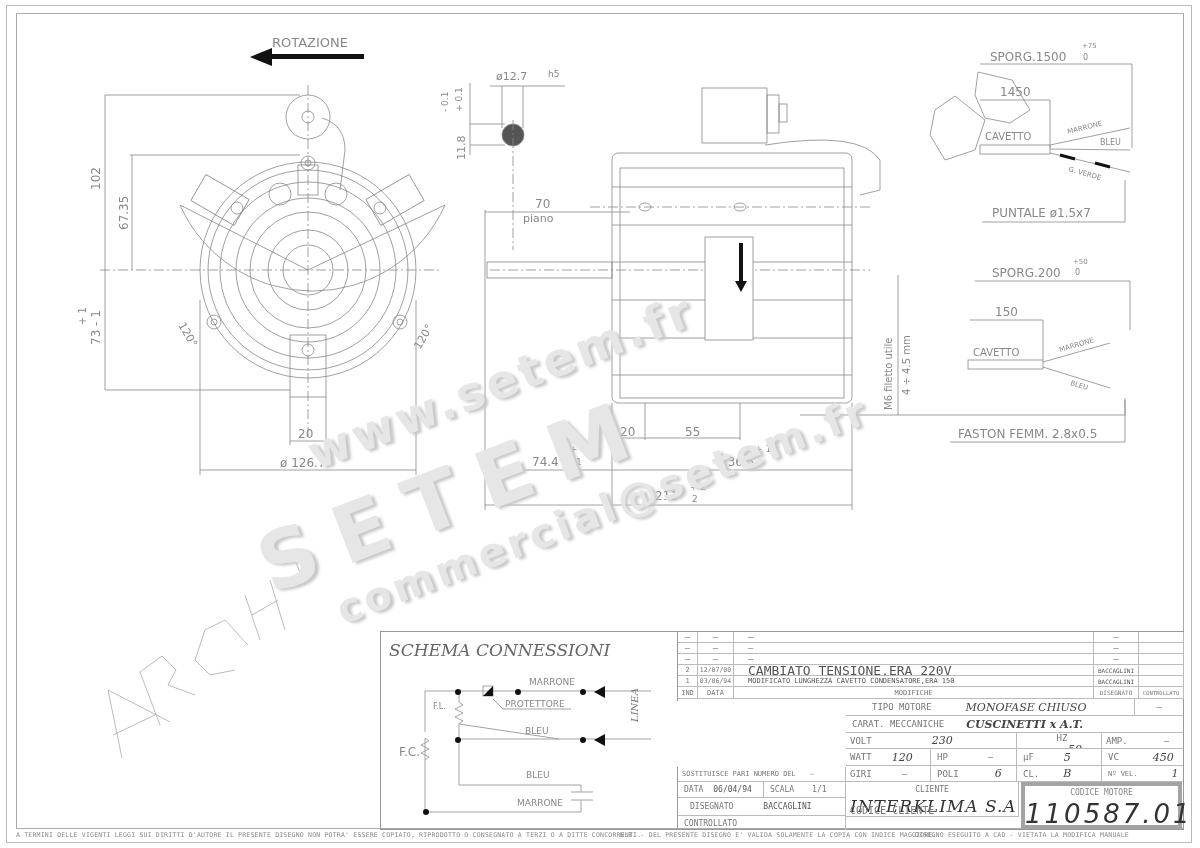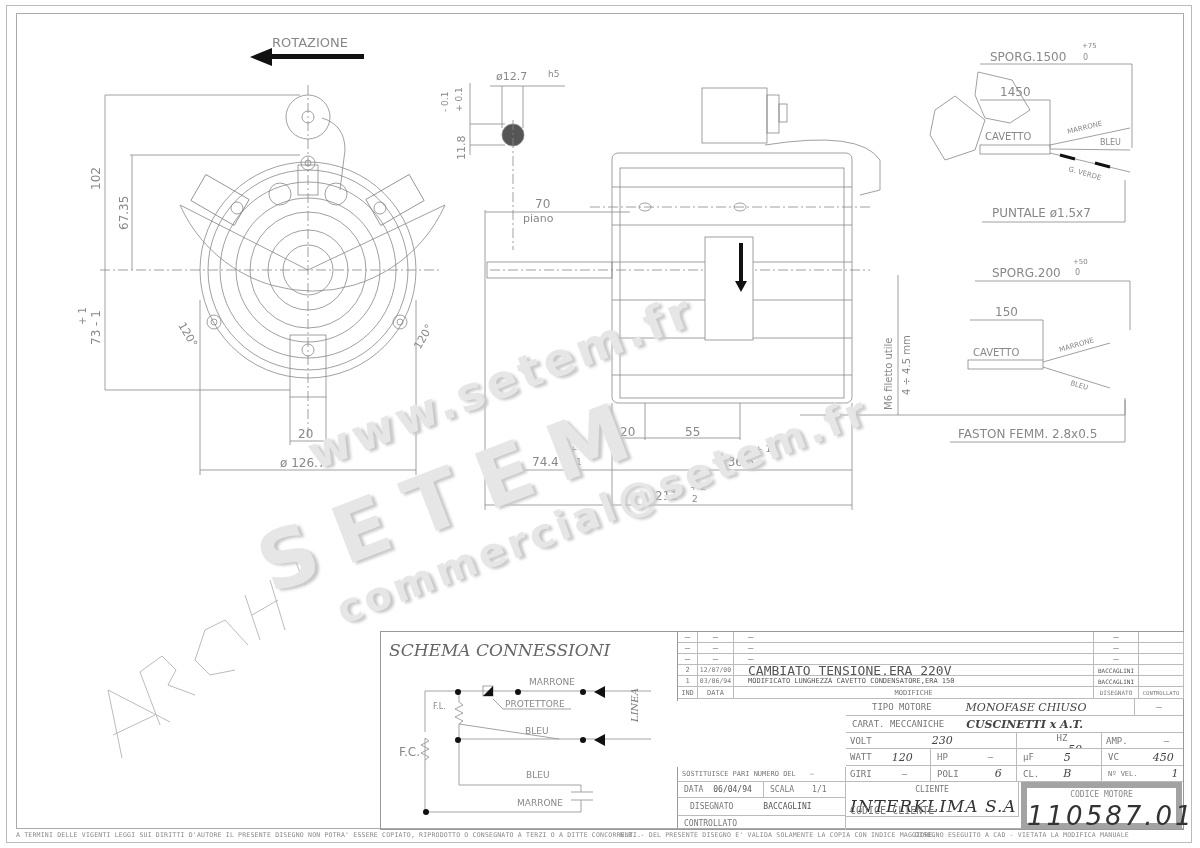--- a/index.html
+++ b/index.html
@@ -379,21 +379,21 @@
   </div>
   <div class="cell" style="left:296px;top:184px;width:169px;height:14px;padding-left:6px;border-left:1px solid #999;border-bottom:none;font-size:8px;">CONTROLLATO</div>
 
   <div class="cell" style="left:465px;top:150px;width:173px;height:15px;justify-content:center;border-bottom:none;font-size:8px;">CLIENTE</div>
   <div class="cell it" style="left:465px;top:163px;width:173px;height:22px;padding-left:4px;font-size:17px;color:#333;letter-spacing:1px;">INTERKLIMA S.A.</div>
   <div class="cell" style="left:465px;top:172px;width:173px;height:13px;padding-left:4px;border-bottom:none;font-size:10px;">
     <span>CODICE CLIENTE</span>
     <span style="margin-left:12px;">–</span>
   </div>
 
-  <div class="abs" style="left:640px;top:150px;width:161px;height:47px;border:6px solid #a3a3a3;box-sizing:border-box;">
+  <div class="abs" style="left:640px;top:150px;width:161px;height:47px;border:4px solid #a3a3a3;box-sizing:border-box;">
     <div class="abs" style="left:0;top:2px;width:100%;text-align:center;font-size:8px;color:#888;">CODICE MOTORE</div>
     <div class="abs" style="left:0;top:13px;width:100%;text-align:center;font-size:26px;font-style:italic;font-family:'DejaVu Sans',sans-serif;color:#333;letter-spacing:3px;font-weight:300;">110587.01</div>
   </div>
 </div>
 
 <div class="footer" style="left:16px;">A TERMINI DELLE VIGENTI LEGGI SUI DIRITTI D'AUTORE IL PRESENTE DISEGNO NON POTRA' ESSERE COPIATO, RIPRODOTTO O CONSEGNATO A TERZI O A DITTE CONCORRENTI.</div>
 <div class="footer" style="left:620px;">N.B. - DEL PRESENTE DISEGNO E' VALIDA SOLAMENTE LA COPIA CON INDICE MAGGIORE.</div>
 <div class="footer" style="left:915px;">DISEGNO ESEGUITO A CAD - VIETATA LA MODIFICA MANUALE</div>
 
 </body></html>

